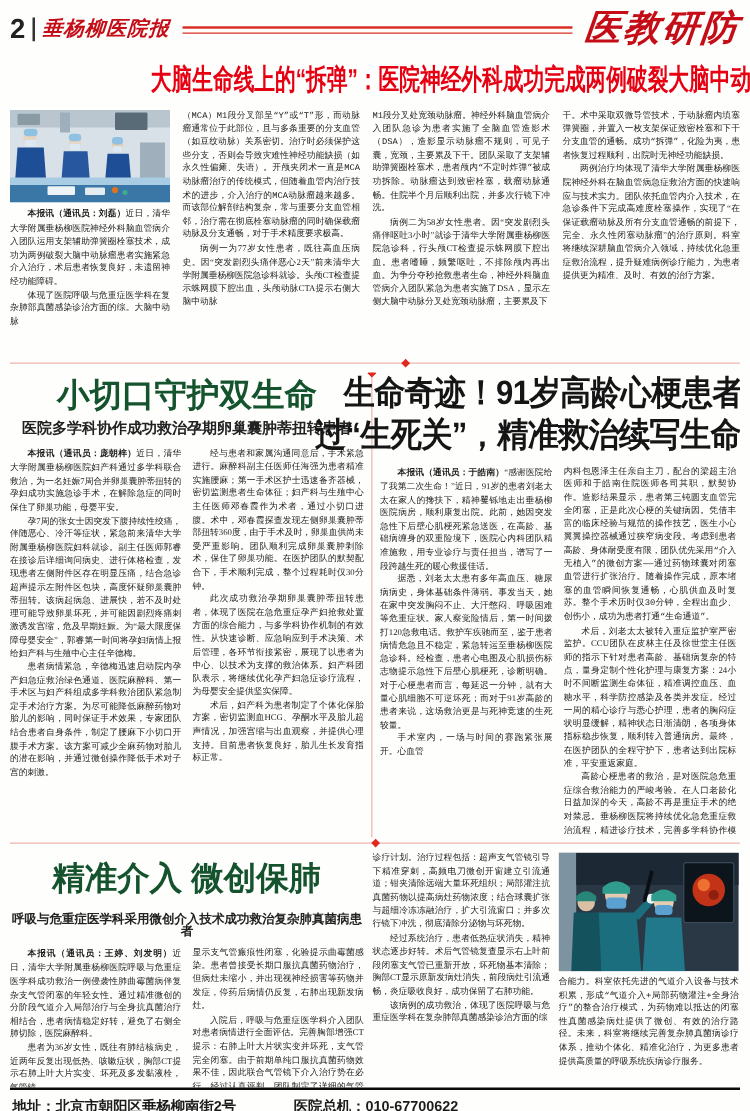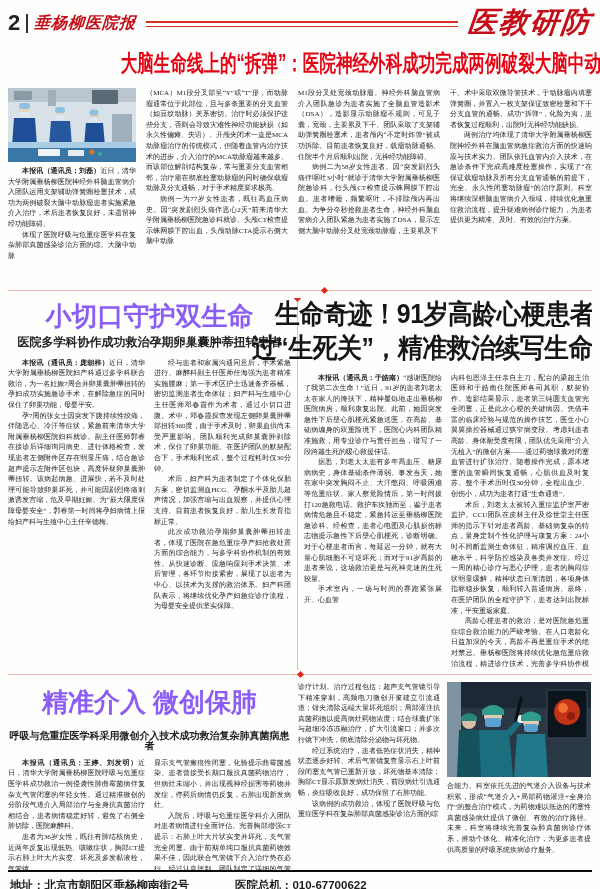--- a/index.html
+++ b/index.html
@@ -17,36 +17,36 @@
   .mast-rule { flex:1 1 auto; height:3px; border-top:2.5px solid #d93025; border-bottom:1px solid #d93025; margin:2px 10px 0; }
   .section-name { color:#c40d17; font-weight:bold; font-style:italic; font-size:29px; letter-spacing:2px; transform:skewX(-6deg); }
   
   .headline-wrap { display:flex; justify-content:flex-start; margin:8px 0 9px; flex:0 0 auto; }
   .headline { font-family:"Liberation Sans",sans-serif; font-weight:bold; font-size:23px;
               color:#e60012; white-space:nowrap; transform:scaleX(0.72); }
   
   .bodytext { font-size:7px; line-height:10.6px; text-align:justify; color:#1b1b1b; }
   .bodytext p { margin:0; text-indent:2em; }
   .bodytext b { font-family:"Liberation Sans",sans-serif; }
-  .cont [data-bind-paras] p:first-child { text-indent:0; }
+  .cont [data-bind-paras] p:first-child { text-indent:0;font-family:Liberation Mono, monospace; }
   
   .a1-grid { display:grid; grid-template-columns:128px 1fr 1fr 1fr; column-gap:10px;
              height:198px; overflow:hidden; flex:0 0 auto; }
   .photo { width:100%; display:block; margin-bottom:4px; }
   
   .rule { position:relative; height:1px; background:#eeb6ae; margin:4px 0; flex:0 0 auto; }
   .dot { position:absolute; width:5px; height:5px; background:#e0281e; transform:rotate(45deg); }
   .rule .dot { top:-2px; }
   
   .middle { display:grid; grid-template-columns:283px 1px 285px; column-gap:6px;
             height:372px; overflow:hidden; margin-top:3px; flex:0 0 auto; }
   .vrule { background:#eeb6ae; position:relative; }
   .vrule .dot-top { top:-2px; left:-2px; }
   .art-title { text-align:center; font-family:"Liberation Sans",sans-serif; font-weight:bold;
-               font-size:26px; color:#8b5cf6; margin:4px 0 3px; line-height:1.1; }
+               font-size:26px; color:#14532d; margin:4px 0 3px; line-height:1.1; }
   .art-subtitle { text-align:center; font-family:"Liberation Sans",sans-serif; font-weight:bold;
                   font-size:12px; color:#222; margin:2px 0 7px; }
   .title-line { display:flex; justify-content:center; white-space:nowrap;
                 font-family:"Liberation Sans",sans-serif; font-weight:bold; font-size:27px;
                 line-height:1.25; color:#151515;text-align:right; }
   .title-line > span { transform:scaleX(0.92); letter-spacing:-0.5px; }
   .twocol { display:grid; grid-template-columns:1fr 1fr; column-gap:9px; }
   .a3-body { margin-top:7px; }
   
   .bottom { display:grid; grid-template-columns:283px 142px 144px; column-gap:7px;
@@ -109,21 +109,21 @@
         </div>
     </div>
     <div class="cont">
       <div data-bind-paras="article1.col2">
           <p>（MCA）M1段分叉部呈“Y”或“T”形，而动脉瘤通常位于此部位，且与多条重要的分支血管（如豆纹动脉）关系密切。治疗时必须保护这些分支，否则会导致灾难性神经功能缺损（如永久性偏瘫、失语）。开颅夹闭术一直是MCA动脉瘤治疗的传统模式，但随着血管内治疗技术的进步，介入治疗的MCA动脉瘤越来越多。而该部位解剖结构复杂，常与重要分支血管相邻，治疗需在彻底栓塞动脉瘤的同时确保载瘤动脉及分支通畅，对于手术精度要求极高。</p>
           <p>病例一为77岁女性患者，既往高血压病史。因“突发剧烈头痛伴恶心2天”前来清华大学附属垂杨柳医院急诊科就诊。头颅CT检查提示蛛网膜下腔出血，头颅动脉CTA提示右侧大脑中动脉</p>
         </div>
     </div>
     <div class="cont">
       <div data-bind-paras="article1.col3">
-          <p>M1段分叉处宽颈动脉瘤。神经外科脑血管病介入团队急诊为患者实施了全脑血管造影术（DSA），造影显示动脉瘤不规则，可见子囊，宽颈，主要累及下干。团队采取了支架辅助弹簧圈栓塞术，患者颅内“不定时炸弹”被成功拆除。目前患者恢复良好，载瘤动脉通畅。住院半个月后顺利出院，无神经功能障碍。</p>
+          <p>M1段分叉处宽颈动脉瘤。神经外科脑血管病介入团队急诊为患者实施了全脑血管造影术（DSA），造影显示动脉瘤不规则，可见子囊，宽颈，主要累及下干。团队采取了支架辅助弹簧圈栓塞术，患者颅内“不定时炸弹”被成功拆除。动脉瘤达到致密栓塞，载瘤动脉通畅。住院半个月后顺利出院，并多次行镜下冲洗。</p>
           <p>病例二为58岁女性患者。因“突发剧烈头痛伴呕吐3小时”就诊于清华大学附属垂杨柳医院急诊科，行头颅CT检查提示蛛网膜下腔出血。患者嗜睡，频繁呕吐，不排除颅内再出血。为争分夺秒抢救患者生命，神经外科脑血管病介入团队紧急为患者实施了DSA，显示左侧大脑中动脉分叉处宽颈动脉瘤，主要累及下</p>
         </div>
     </div>
     <div class="cont">
       <div data-bind-paras="article1.col4">
           <p>干。术中采取双微导管技术，于动脉瘤内填塞弹簧圈，并置入一枚支架保证致密栓塞和下干分支血管的通畅。成功“拆弹”，化险为夷，患者恢复过程顺利，出院时无神经功能缺损。</p>
           <p>两例治疗均体现了清华大学附属垂杨柳医院神经外科在脑血管病急症救治方面的快速响应与技术实力。团队依托血管内介入技术，在急诊条件下完成高难度栓塞操作，实现了“在保证载瘤动脉及所有分支血管通畅的前提下，完全、永久性闭塞动脉瘤”的治疗原则。科室将继续深耕脑血管病介入领域，持续优化急重症救治流程，提升疑难病例诊疗能力，为患者提供更为精准、及时、有效的治疗方案。</p>
         </div>
     </div>
   </div>
@@ -135,27 +135,28 @@
   <div class="middle">
 
     <div>
       <div class="art-title" data-bind="article2.title">小切口守护双生命</div>
       <div class="art-subtitle" data-bind="article2.subtitle">医院多学科协作成功救治孕期卵巢囊肿蒂扭转患者</div>
       <div class="twocol bodytext">
         <div>
           <p><b data-bind="article2.col1_lead">本报讯（通讯员：庞朝梓）</b><span data-bind="article2.col1_lead_rest">近日，清华大学附属垂杨柳医院妇产科通过多学科联合救治，为一名妊娠7周合并卵巢囊肿蒂扭转的孕妇成功实施急诊手术，在解除急症的同时保住了卵巢功能，母婴平安。</span></p>
           <div data-bind-paras="article2.col1_more">
               <p>孕7周的张女士因突发下腹持续性绞痛，伴随恶心、冷汗等症状，紧急前来清华大学附属垂杨柳医院妇科就诊。副主任医师郭睿在接诊后详细询问病史、进行体格检查，发现患者左侧附件区存在明显压痛，结合急诊超声提示左附件区包块，高度怀疑卵巢囊肿蒂扭转。该病起病急、进展快，若不及时处理可能导致卵巢坏死，并可能因剧烈疼痛刺激诱发宫缩，危及早期妊娠。为“最大限度保障母婴安全”，郭睿第一时间将孕妇病情上报给妇产科与生殖中心主任辛德梅。</p>
+              <p>患者病情紧急，辛德梅迅速启动院内孕产妇急症救治绿色通道。医院麻醉科、第一手术区与妇产科组成多学科救治团队紧急制定手术治疗方案。为尽可能降低麻醉药物对胎儿的影响，同时保证手术效果，专家团队结合患者自身条件，制定了腰麻下小切口开腹手术方案。该方案可减少全麻药物对胎儿的潜在影响，并通过微创操作降低手术对子宫的刺激。</p>
             </div>
         </div>
         <div>
           <div data-bind-paras="article2.col2">
               <p>经与患者和家属沟通同意后，手术紧急进行。麻醉科副主任医师任海强为患者精准实施腰麻；第一手术区护士迅速备齐器械，密切监测患者生命体征；妇产科与生殖中心主任医师邓春霞作为术者，通过小切口进腹。术中，邓春霞探查发现左侧卵巢囊肿蒂部扭转360度，由于手术及时，卵巢血供尚未受严重影响。团队顺利完成卵巢囊肿剥除术，保住了卵巢功能。在医护团队的默契配合下，手术顺利完成，整个过程耗时仅30分钟。</p>
+              <p>此次成功救治孕期卵巢囊肿蒂扭转患者，体现了医院在急危重症孕产妇抢救处置方面的综合能力，与多学科协作机制的有效性。从快速诊断、应急响应到手术决策、术后管理，各环节衔接紧密，展现了以患者为中心、以技术为支撑的救治体系。妇产科团队表示，将继续优化孕产妇急症诊疗流程，为母婴安全提供坚实保障。</p>
               <p>术后，妇产科为患者制定了个体化保胎方案，密切监测血HCG、孕酮水平及胎儿超声情况，加强宫缩与出血观察，并提供心理支持。目前患者恢复良好，胎儿生长发育指标正常。</p>
-              <p>此次成功救治孕期卵巢囊肿蒂扭转患者，体现了医院在急危重症孕产妇抢救处置方面的综合能力，与多学科协作机制的有效性。从快速诊断、应急响应到手术决策、术后管理，各环节衔接紧密，展现了以患者为中心、以技术为支撑的救治体系。妇产科团队表示，将继续优化孕产妇急症诊疗流程，为母婴安全提供坚实保障。</p>
             </div>
         </div>
       </div>
     </div>
 
     <div class="vrule">
       <span class="dot dot-top"></span>
 
     </div>
 

